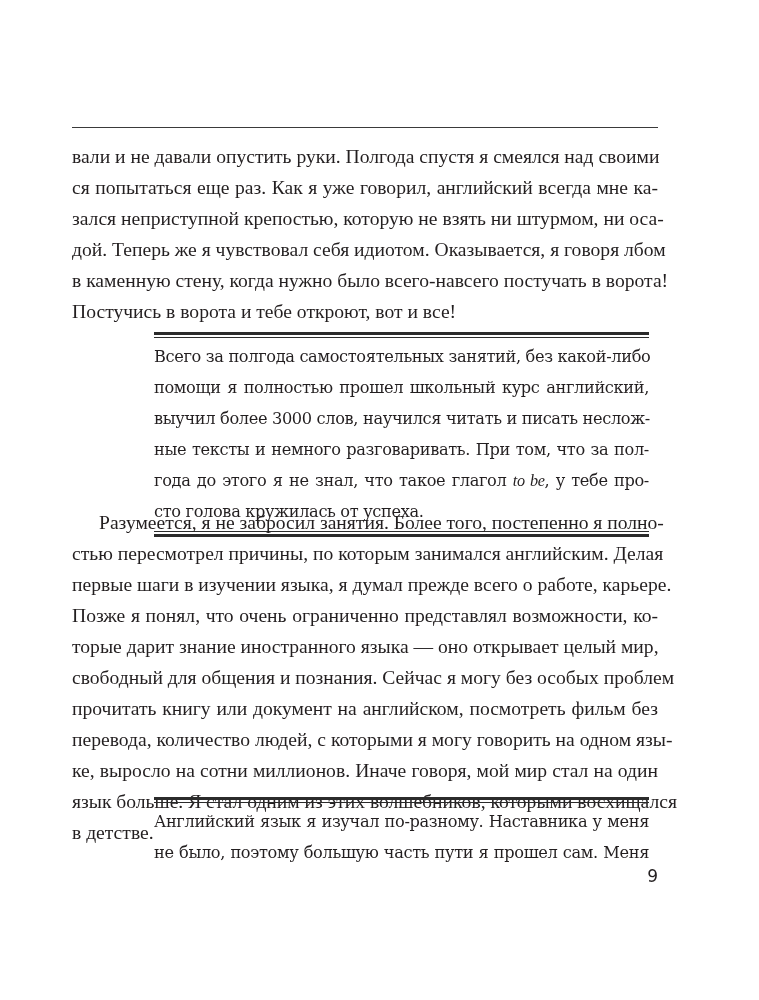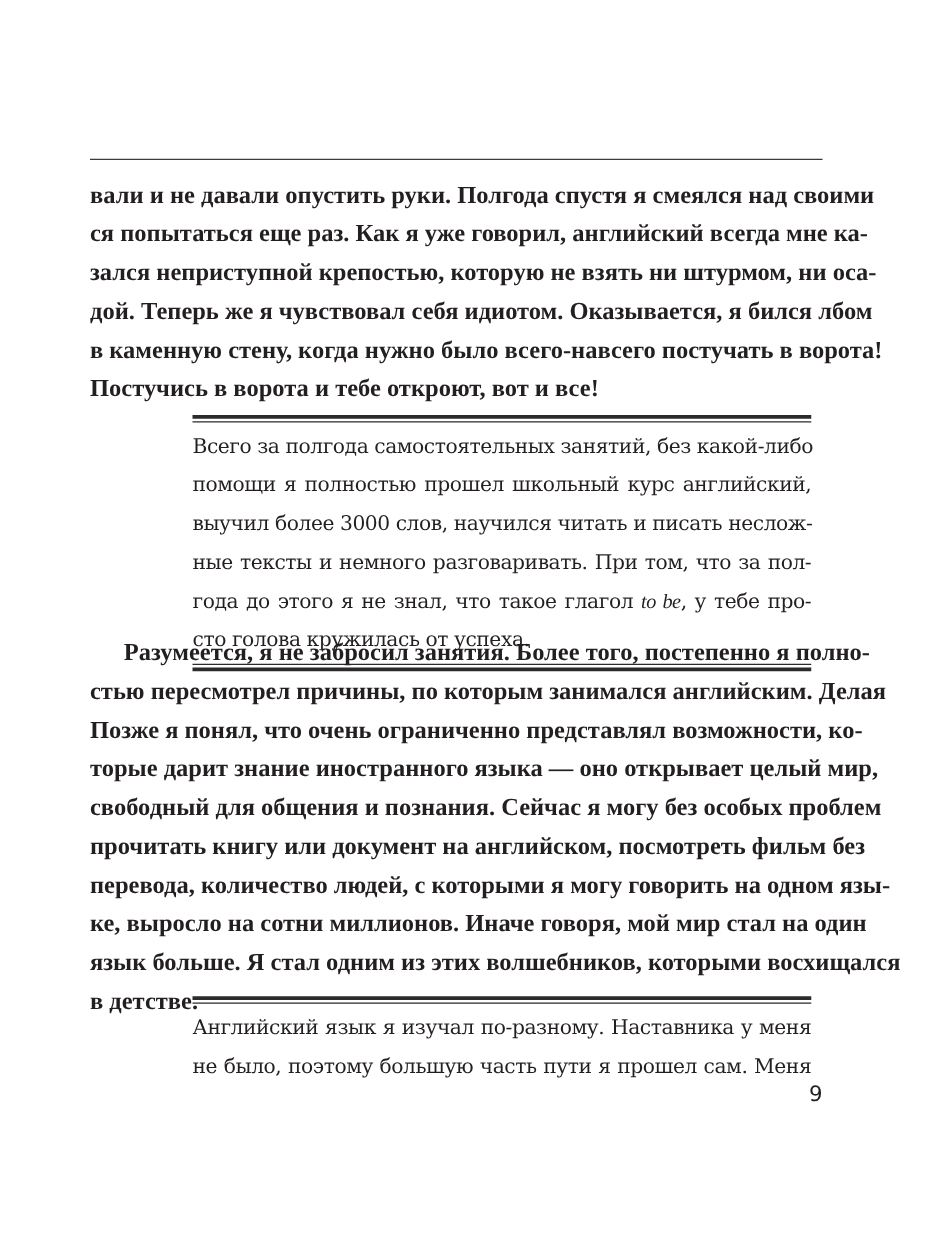--- a/index.html
+++ b/index.html
@@ -13,21 +13,21 @@
     font-family: "DejaVu Sans", sans-serif; font-size: 16px; color: #231f20;
     letter-spacing: 0.1px;
   }
   .head-rule {
     position: absolute; left: 72px; top: 127px; width: 586px; height: 0;
     border-top: 1.3px solid #3a3a3a;
   }
   .para {
     position: absolute; left: 72px; width: 586px;
     font-family: "Liberation Serif", serif; font-size: 19.6px; line-height: 31px;
-    text-align: justify; color: #231f20; font-weight: bold;
+    text-align: justify; color: #231f20;
   }
   .para .ln { display: block; text-align: justify; text-align-last: justify; white-space: nowrap; height: 31px; }
   .para .ln.last { text-align-last: left; }
   .para .ln.indent { padding-left: 27px; }
   .box {
     position: absolute; left: 154px; width: 495px;
   }
   .rule-top { height: 0; border-top: 3px solid #2b2b2b; }
   .rule-top-thin { height: 0; border-top: 1px solid #2b2b2b; margin-top: 2px; }
   .rule-bot-thin { height: 0; border-top: 1px solid #2b2b2b; }
@@ -48,21 +48,21 @@
 <body>
 
 <div class="page">
 
   <div class="head-rule"></div>
 
   <div class="para" style="top:141px;">
     <span class="ln">вали и не давали опустить руки. Полгода спустя я смеялся над своими</span>
     <span class="ln">ся попытаться еще раз. Как я уже говорил, английский всегда мне ка-</span>
     <span class="ln">зался неприступной крепостью, которую не взять ни штурмом, ни оса-</span>
-    <span class="ln">дой. Теперь же я чувствовал себя идиотом. Оказывается, я бился лбом</span>
+    <span class="ln">дой. Теперь же я чувствовал себя идиотом. Оказывается, я говоря лбом</span>
     <span class="ln">в каменную стену, когда нужно было всего-навсего постучать в ворота!</span>
     <span class="ln last">Постучись в ворота и тебе откроют, вот и все!</span>
   </div>
 
   <div class="box" style="top:332px;">
     <div class="rule-top"></div>
     <div class="rule-top-thin"></div>
     <div class="box-text">
       <span class="ln">Всего за полгода самостоятельных занятий, без какой-либо</span>
       <span class="ln">помощи я полностью прошел школьный курс английский,</span>
@@ -71,20 +71,21 @@
       <span class="ln"><span>года до этого я не знал, что такое глагол </span><em>to be</em><span>, у тебе про-</span></span>
       <span class="ln last">сто голова кружилась от успеха.</span>
     </div>
     <div class="rule-bot-thin"></div>
     <div class="rule-bot"></div>
   </div>
 
   <div class="para" style="top:507px;">
     <span class="ln indent">Разумеется, я не забросил занятия. Более того, постепенно я полно-</span>
     <span class="ln">стью пересмотрел причины, по которым занимался английским. Делая</span>
+    <span class="ln">первые шаги в изучении языка, я думал прежде всего о работе, карьере.</span>
     <span class="ln">Позже я понял, что очень ограниченно представлял возможности, ко-</span>
     <span class="ln">торые дарит знание иностранного языка — оно открывает целый мир,</span>
     <span class="ln">свободный для общения и познания. Сейчас я могу без особых проблем</span>
     <span class="ln">прочитать книгу или документ на английском, посмотреть фильм без</span>
     <span class="ln">перевода, количество людей, с которыми я могу говорить на одном язы-</span>
     <span class="ln">ке, выросло на сотни миллионов. Иначе говоря, мой мир стал на один</span>
     <span class="ln">язык больше. Я стал одним из этих волшебников, которыми восхищался</span>
     <span class="ln last">в детстве.</span>
   </div>
 

